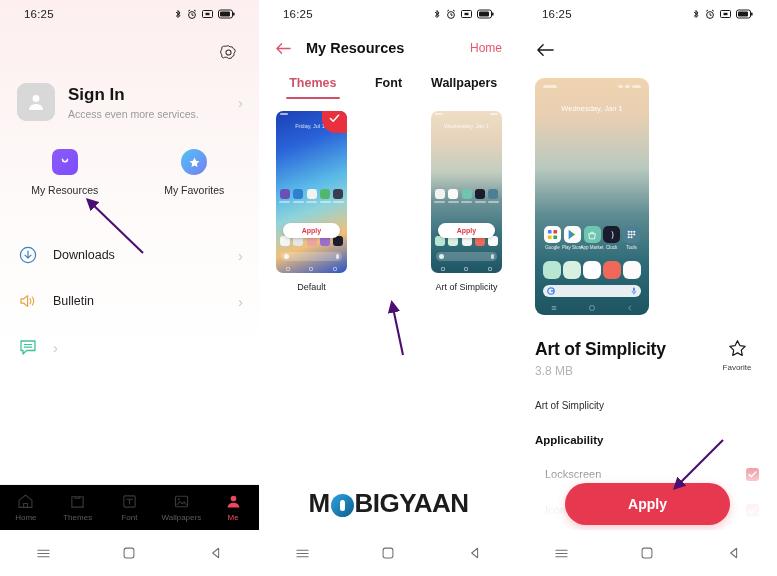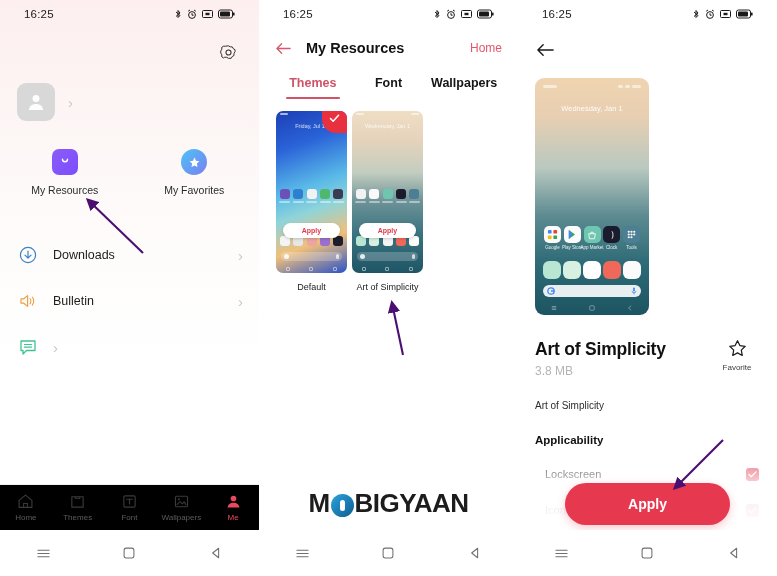--- a/index.html
+++ b/index.html
@@ -98,21 +98,21 @@
   .ab-edit { font-size:12px; color:#e4566b; }
 
   .tabs { display:flex; padding: 20px 16px 0 16px; gap:0; }
   .tab { flex:1; text-align:center; font-size:12.5px; color:#151515; font-weight:700; position:relative; padding-bottom:9px; }
   .tab.active { color:#cf5368; }
   .tab.active::after {
     content:''; position:absolute; left:50%; transform:translateX(-50%);
     bottom:0; width:54px; height:2px; background:#cf5368; border-radius:2px;
   }
 
-  .thumbs { display:flex; gap:5px; padding: 12px 16px 0 17px; }
+  .thumbs { display:flex; gap:5px; padding: 12px 16px 0 17px; justify-content: space-between; }
   .thumb-col { width:71px; }
   .thumb {
     position:relative; width:71px; height:162px; border-radius:7px; overflow:hidden;
   }
   .thumb-label { text-align:center; font-size:9px; color:#222; margin-top:9px; white-space:nowrap; }
 
   .ribbon {
     position:absolute; top:0; right:0; width:25px; height:22px;
     background:#e8303f; border-bottom-left-radius:14px;
     display:flex; align-items:flex-start; justify-content:center; padding-top:3px;
@@ -252,20 +252,24 @@
         </svg>
       </div>
 
       <div class="signin-row">
         <div class="avatar">
           <svg width="20" height="20" viewBox="0 0 20 20">
             <circle cx="10" cy="6.6" r="3.5" fill="#fdfdfd"></circle>
             <path d="M3 18c0-4 3.2-6 7-6s7 2 7 6z" fill="#fdfdfd"></path>
           </svg>
         </div>
+        <div class="signin-txt">
+          <div class="signin-title">Sign In</div>
+          <div class="signin-sub">Access even more services.</div>
+        </div>
         <div class="chev">›</div>
       </div>
 
       <div class="quick-row">
         <div class="quick">
           <div class="q-ico-bag">
             <svg width="14" height="14" viewBox="0 0 14 14">
                 <path d="M4.5 4.2a2.5 2.5 0 005 0" fill="none" stroke="#fff" stroke-width="1.4" stroke-linecap="round"></path>
               </svg>
           </div>

